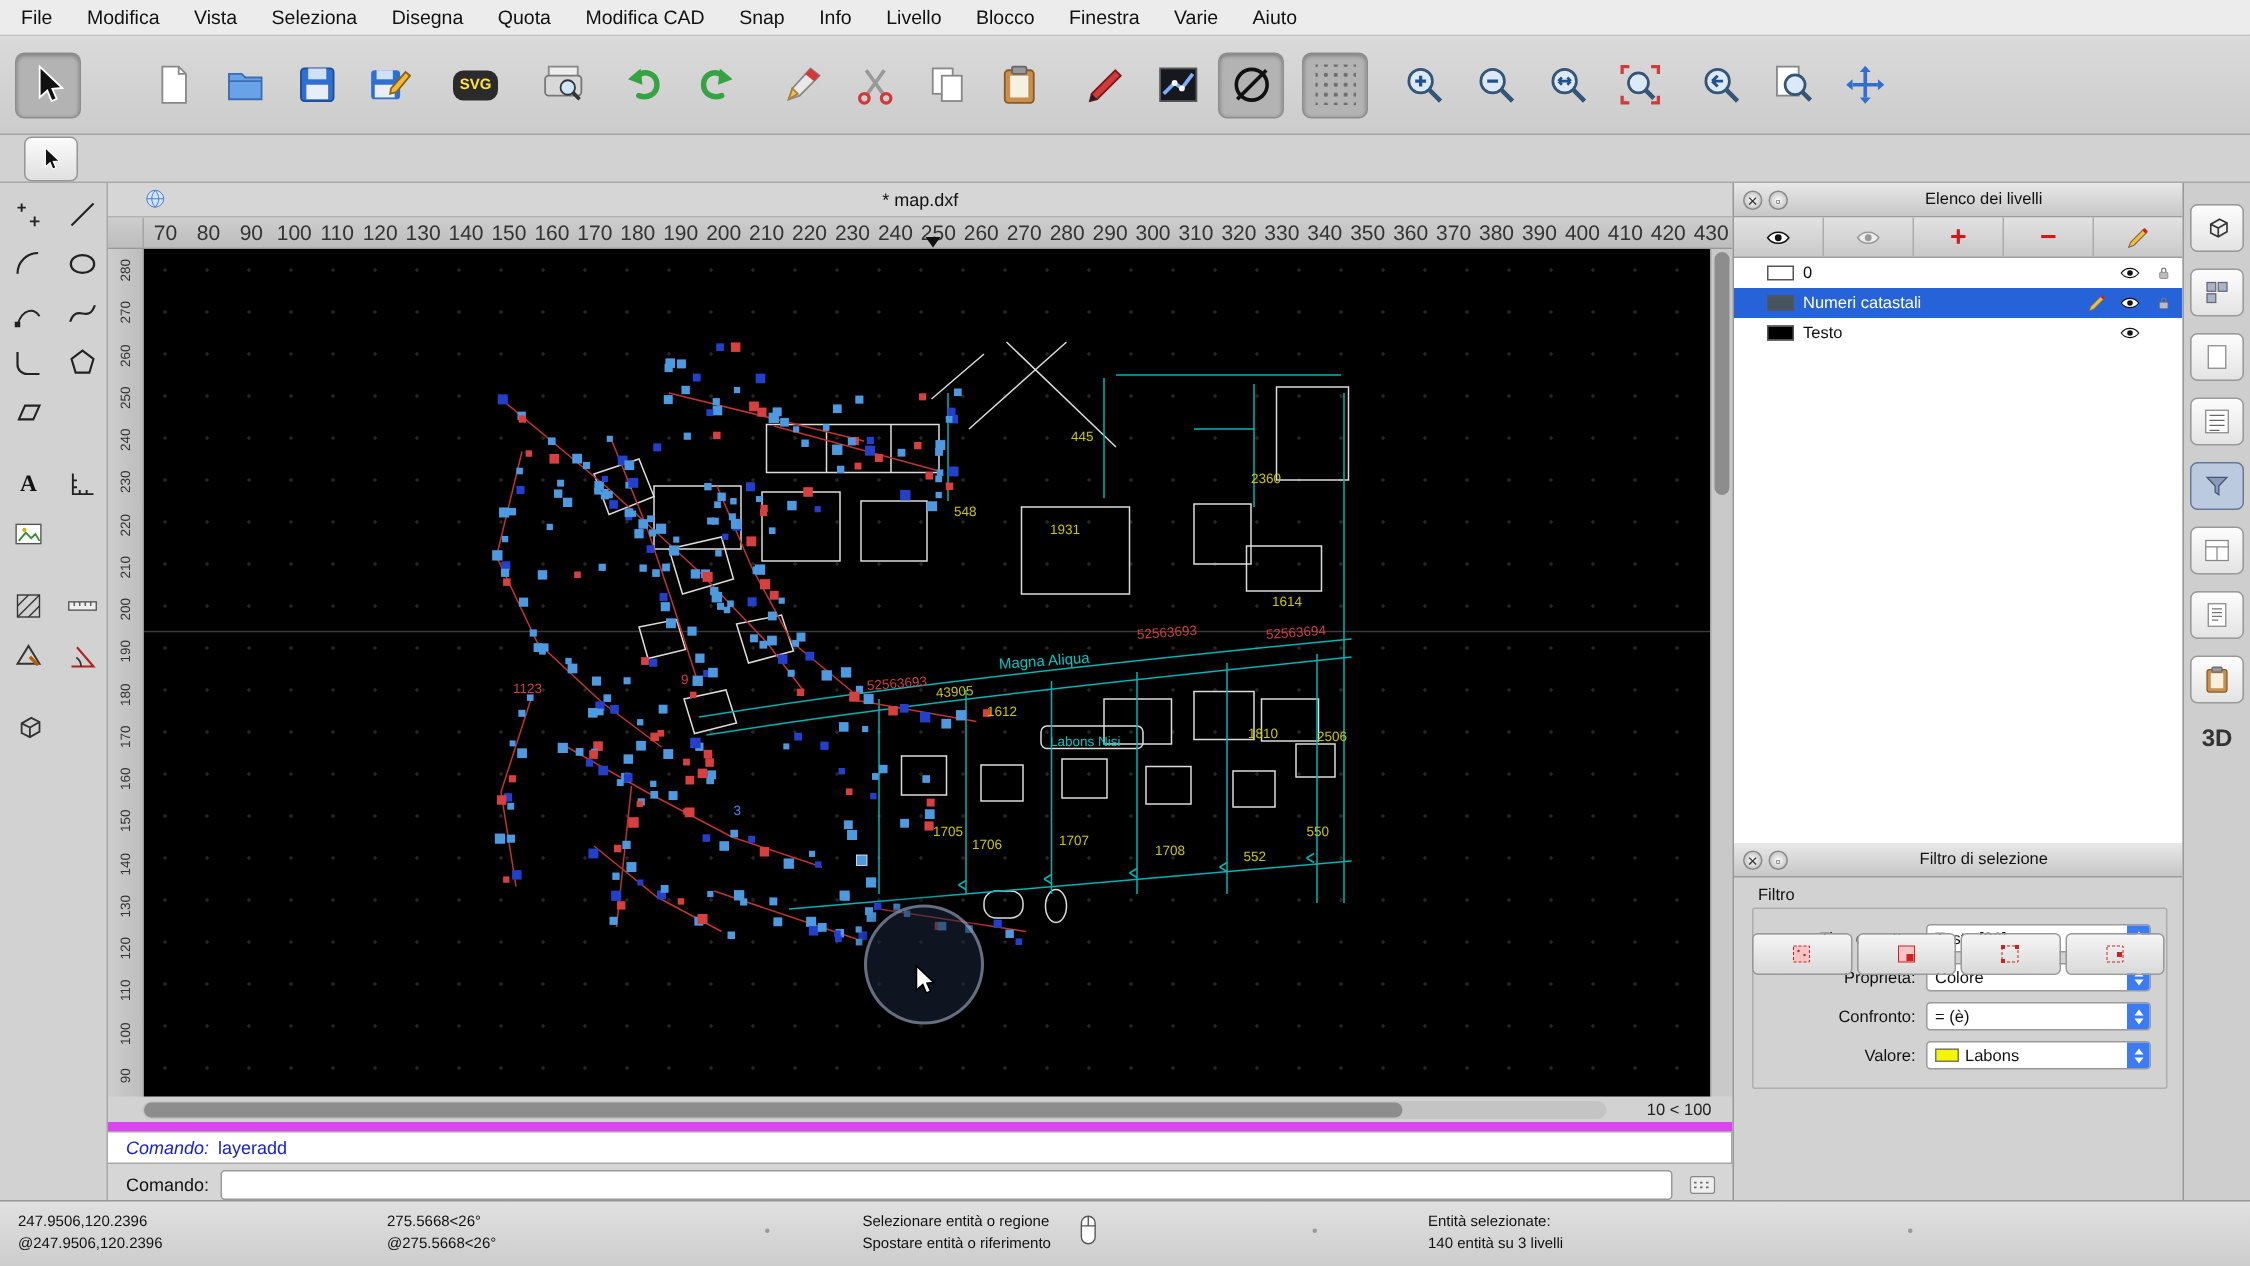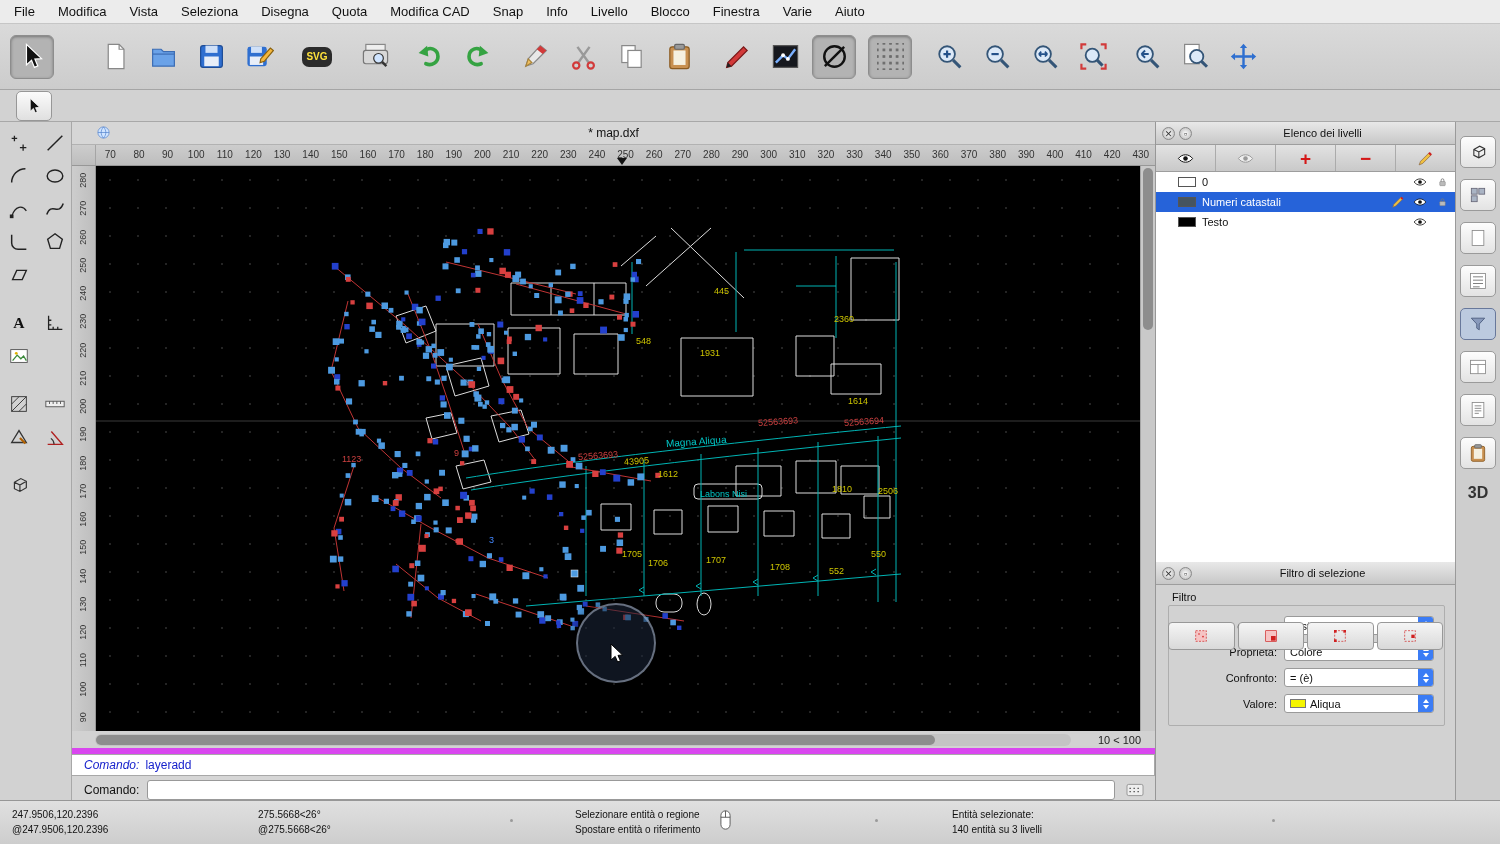--- a/index.html
+++ b/index.html
@@ -35,21 +35,21 @@
   .pbtn svg{width:22px;height:22px;}
   .pgap{height:12px;grid-column:1 / span 2;}
   
   #canvas-col{position:absolute;left:72px;top:122px;width:1083px;height:678px;}
   #doc-titlebar{height:22px;background:#d6d6d6;border-bottom:1px solid #b2b2b2;display:flex;
                 align-items:center;justify-content:center;font-size:12px;position:relative;}
   #globe{position:absolute;left:24px;top:3px;width:15px;height:15px;}
   #hruler-row{height:20px;display:flex;background:linear-gradient(#cdcdcd,#bdbdbd);border-bottom:1px solid #979797;}
   #ruler-corner{width:23px;border-right:1px solid #a5a5a5;}
   #hruler-nums{flex:1;display:flex;position:relative;}
-  #hruler-nums span{flex:1;text-align:center;font-size:10px;color:#333;line-height:20px;}
+  #hruler-nums span{flex:1;text-align:center;font-size:14px;color:#333;line-height:20px;}
   #ruler-marker{position:absolute;left:49.2%;bottom:0;width:0;height:0;
                 border-left:5px solid transparent;border-right:5px solid transparent;border-top:7px solid #111;}
   #body-row{display:flex;height:565px;}
   #vruler-nums{width:23px;background:linear-gradient(90deg,#cdcdcd,#bdbdbd);border-right:1px solid #979797;
                display:flex;flex-direction:column;}
   #vruler-nums span{flex:1;display:flex;align-items:center;justify-content:center;
                     transform:rotate(-90deg);font-size:9px;color:#333;}
   #blackcanvas{position:relative;width:1045px;height:565px;background:#000;overflow:hidden;
                background-image:radial-gradient(#242424 1px,transparent 1.3px);background-size:28px 28px;}
   #map-svg{position:absolute;left:0;top:0;}
@@ -995,21 +995,21 @@
                 <span class="stepper">
                   <i class="tri-up"></i>
                   <i class="tri-dn"></i>
                 </span>
               </div>
             </div>
             <div class="ffield">
               <span class="flabel">Valore:</span>
               <div class="combo">
                 <span class="val-swatch" style="background: rgb(245, 245, 0);"></span>
-                <span class="cval">Aliqua</span>
+                <span class="cval">Labons</span>
                 <span class="stepper">
                   <i class="tri-up"></i>
                   <i class="tri-dn"></i>
                 </span>
               </div>
             </div>
           </div>
       </div>
     </div>
     <div id="filter-actions">

